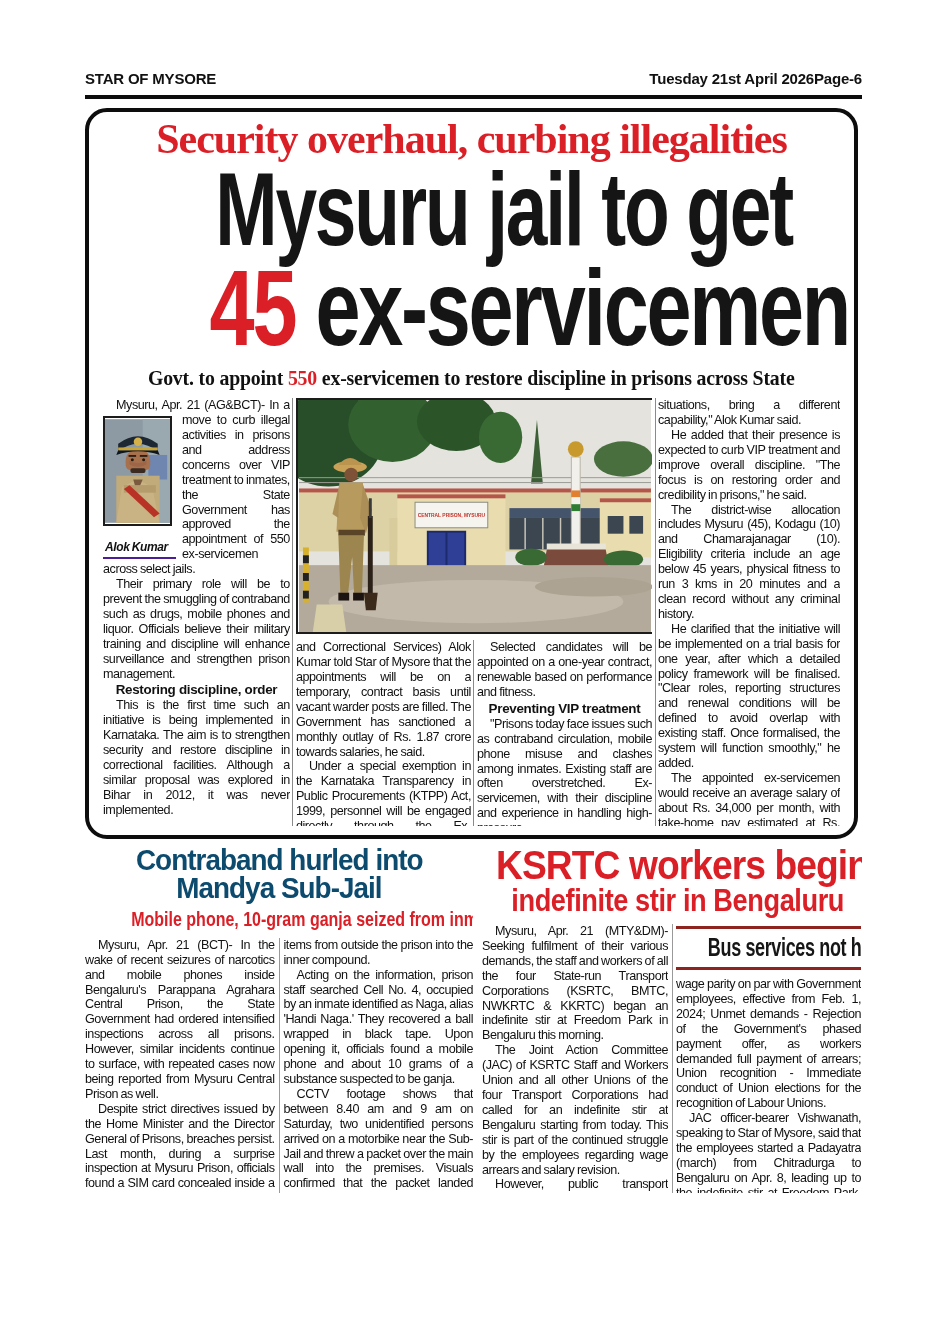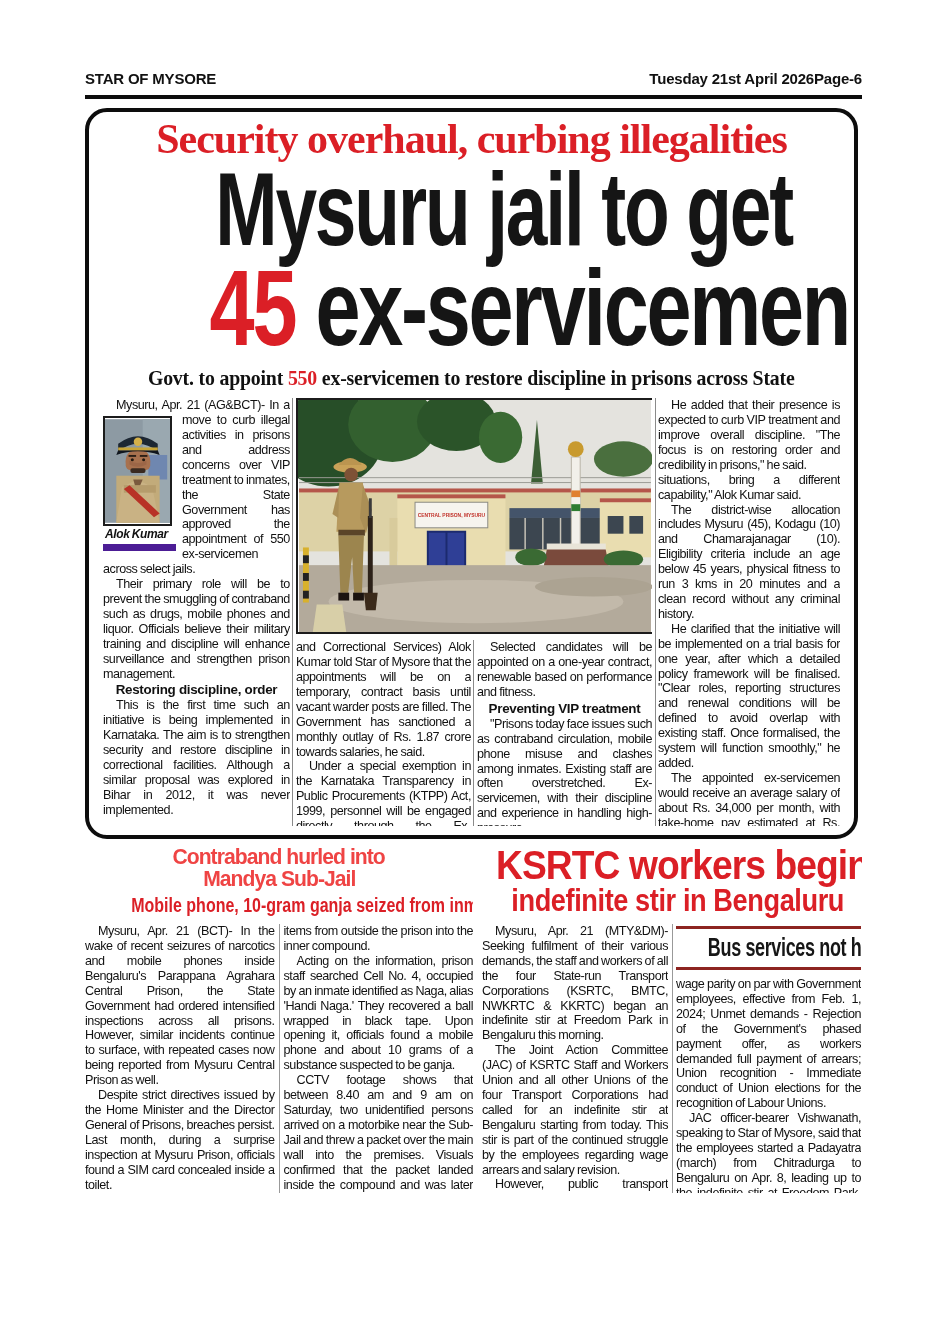--- a/index.html
+++ b/index.html
@@ -36,24 +36,24 @@
   .noindent{text-indent:0;}
   .col-subhead{margin:1px 0;font-weight:bold;text-align:center;font-size:13.4px;line-height:15px;
                letter-spacing:-0.3px;}
   .photo-frame{width:358px;height:236px;border:2px solid #1c1c1c;box-sizing:border-box;overflow:hidden;}
   .mid-cols{display:flex;height:186px;overflow:hidden;margin-top:2px;}
   .midcol{width:176px;overflow:hidden;}
   
   .portrait-float{float:left;width:73px;margin:3px 6px 1px 0;text-indent:0;display:block;}
   .portrait-box{width:69px;height:110px;border:2px solid #1c1c1c;box-sizing:border-box;display:block;}
   .portrait-caption{display:block;font-weight:bold;font-style:italic;font-size:12px;
-                    letter-spacing:-0.4px;border-bottom:7px solid #4c1d95;padding:1px 0 2px 2px;}
+                    letter-spacing:-0.4px;border-bottom:2px solid #4c1d95;padding:1px 0 2px 2px;margin-top:13px;}
   
   .contra{position:absolute;left:85px;top:846px;width:388px;height:460px;overflow:hidden;}
-  .c-hl{text-align:center;font-weight:bold;font-size:22px;line-height:0.98;letter-spacing:-1px;color:#ef4444;}
+  .c-hl{text-align:center;font-weight:bold;font-size:29px;line-height:0.98;letter-spacing:-1px;color:#0c4a6e;}
   .c-hl span{display:inline-block;white-space:nowrap;transform:scale(0.96,1);}
   .c-sub{text-align:center;margin-top:5px;}
   .c-sub span{display:inline-block;white-space:nowrap;transform:scale(0.8,1);font-weight:bold;font-size:20px;}
   .c-body{margin-top:7px;height:362px;overflow:hidden;column-count:2;column-gap:9px;
           column-rule:1px solid #999;column-fill:auto;}
   .ksrtc{position:absolute;left:482px;top:846px;width:380px;height:460px;overflow:hidden;}
   .k-hl1{text-align:center;line-height:0.95;}
   .k-hl1 span{display:inline-block;white-space:nowrap;transform:scale(0.93,1);font-weight:bold;font-size:40px;letter-spacing:-1px;}
   .k-hl2{text-align:center;line-height:1;}
   .k-hl2 span{display:inline-block;white-space:nowrap;transform:scale(0.85,1);font-weight:bold;font-size:32px;letter-spacing:-0.5px;}
@@ -217,22 +217,22 @@
           <div class="midcol">
               <p class="body-p">Selected candidates will be appointed on a one-year contract, renewable based on performance and fitness.</p>
               <p class="col-subhead">Preventing VIP treatment</p>
               <p class="body-p">"Prisons today face issues such as contraband circulation, mobile phone misuse and clashes among inmates. Existing staff are often overstretched. Ex-servicemen, with their discipline and experience in handling high-pressure</p>
             </div>
         </div>
       </div>
       <div class="vdiv"></div>
 
       <div class="colD">
+          <p class="body-p noindent">situations, bring a different capability," Alok Kumar said.</p>
           <p class="body-p">He added that their presence is expected to curb VIP treatment and improve overall discipline. "The focus is on restoring order and credibility in prisons," he said.</p>
-          <p class="body-p noindent">situations, bring a different capability," Alok Kumar said.</p>
           <p class="body-p">The district-wise allocation includes Mysuru (45), Kodagu (10) and Chamarajanagar (10). Eligibility criteria include an age below 45 years, physical fitness to run 3 kms in 20 minutes and a clean record without any criminal history.</p>
           <p class="body-p">He clarified that the initiative will be implemented on a trial basis for one year, after which a detailed policy framework will be finalised. "Clear roles, reporting structures and renewal conditions will be defined to avoid overlap with existing staff. Once formalised, the system will function smoothly," he added.</p>
           <p class="body-p">The appointed ex-servicemen would receive an average salary of about Rs. 34,000 per month, with take-home pay estimated at Rs. 28,000 - Rs.30,000 after administrative deductions, which is still higher than typical ex-servicemen contracts in banks or ATMs.</p>
         </div>
     </div>
   </div>
 
   <div class="contra">
     <div class="c-hl">
       <span>Contraband hurled into</span><br>

